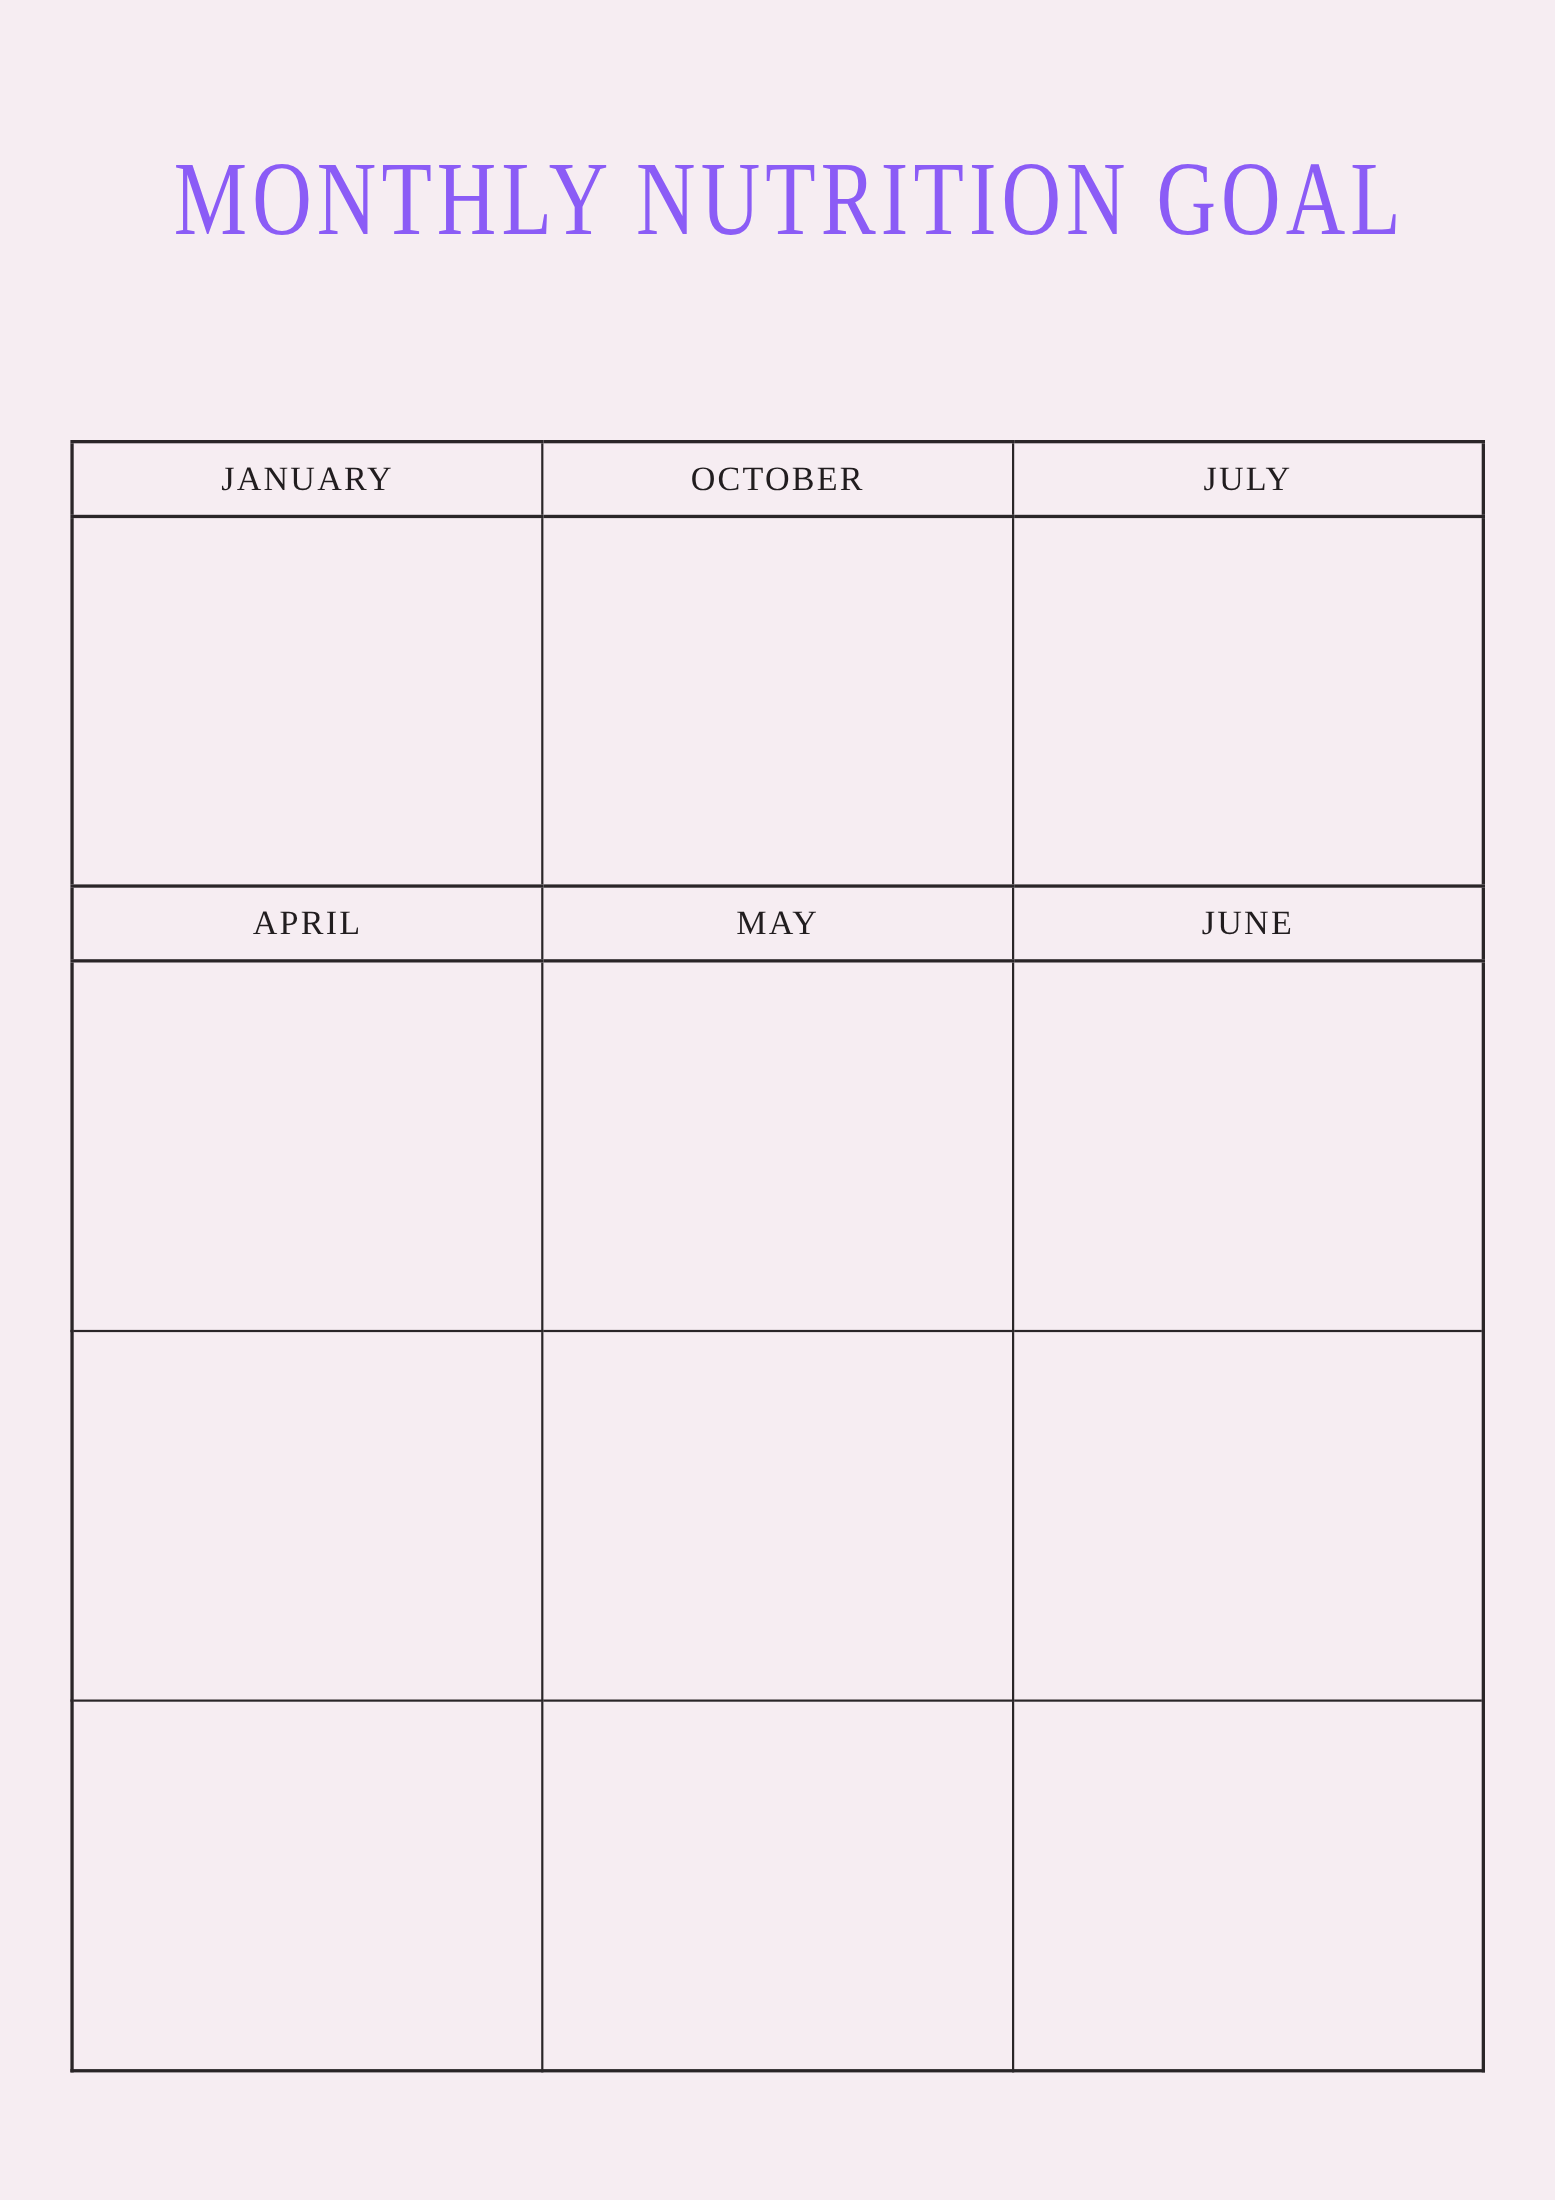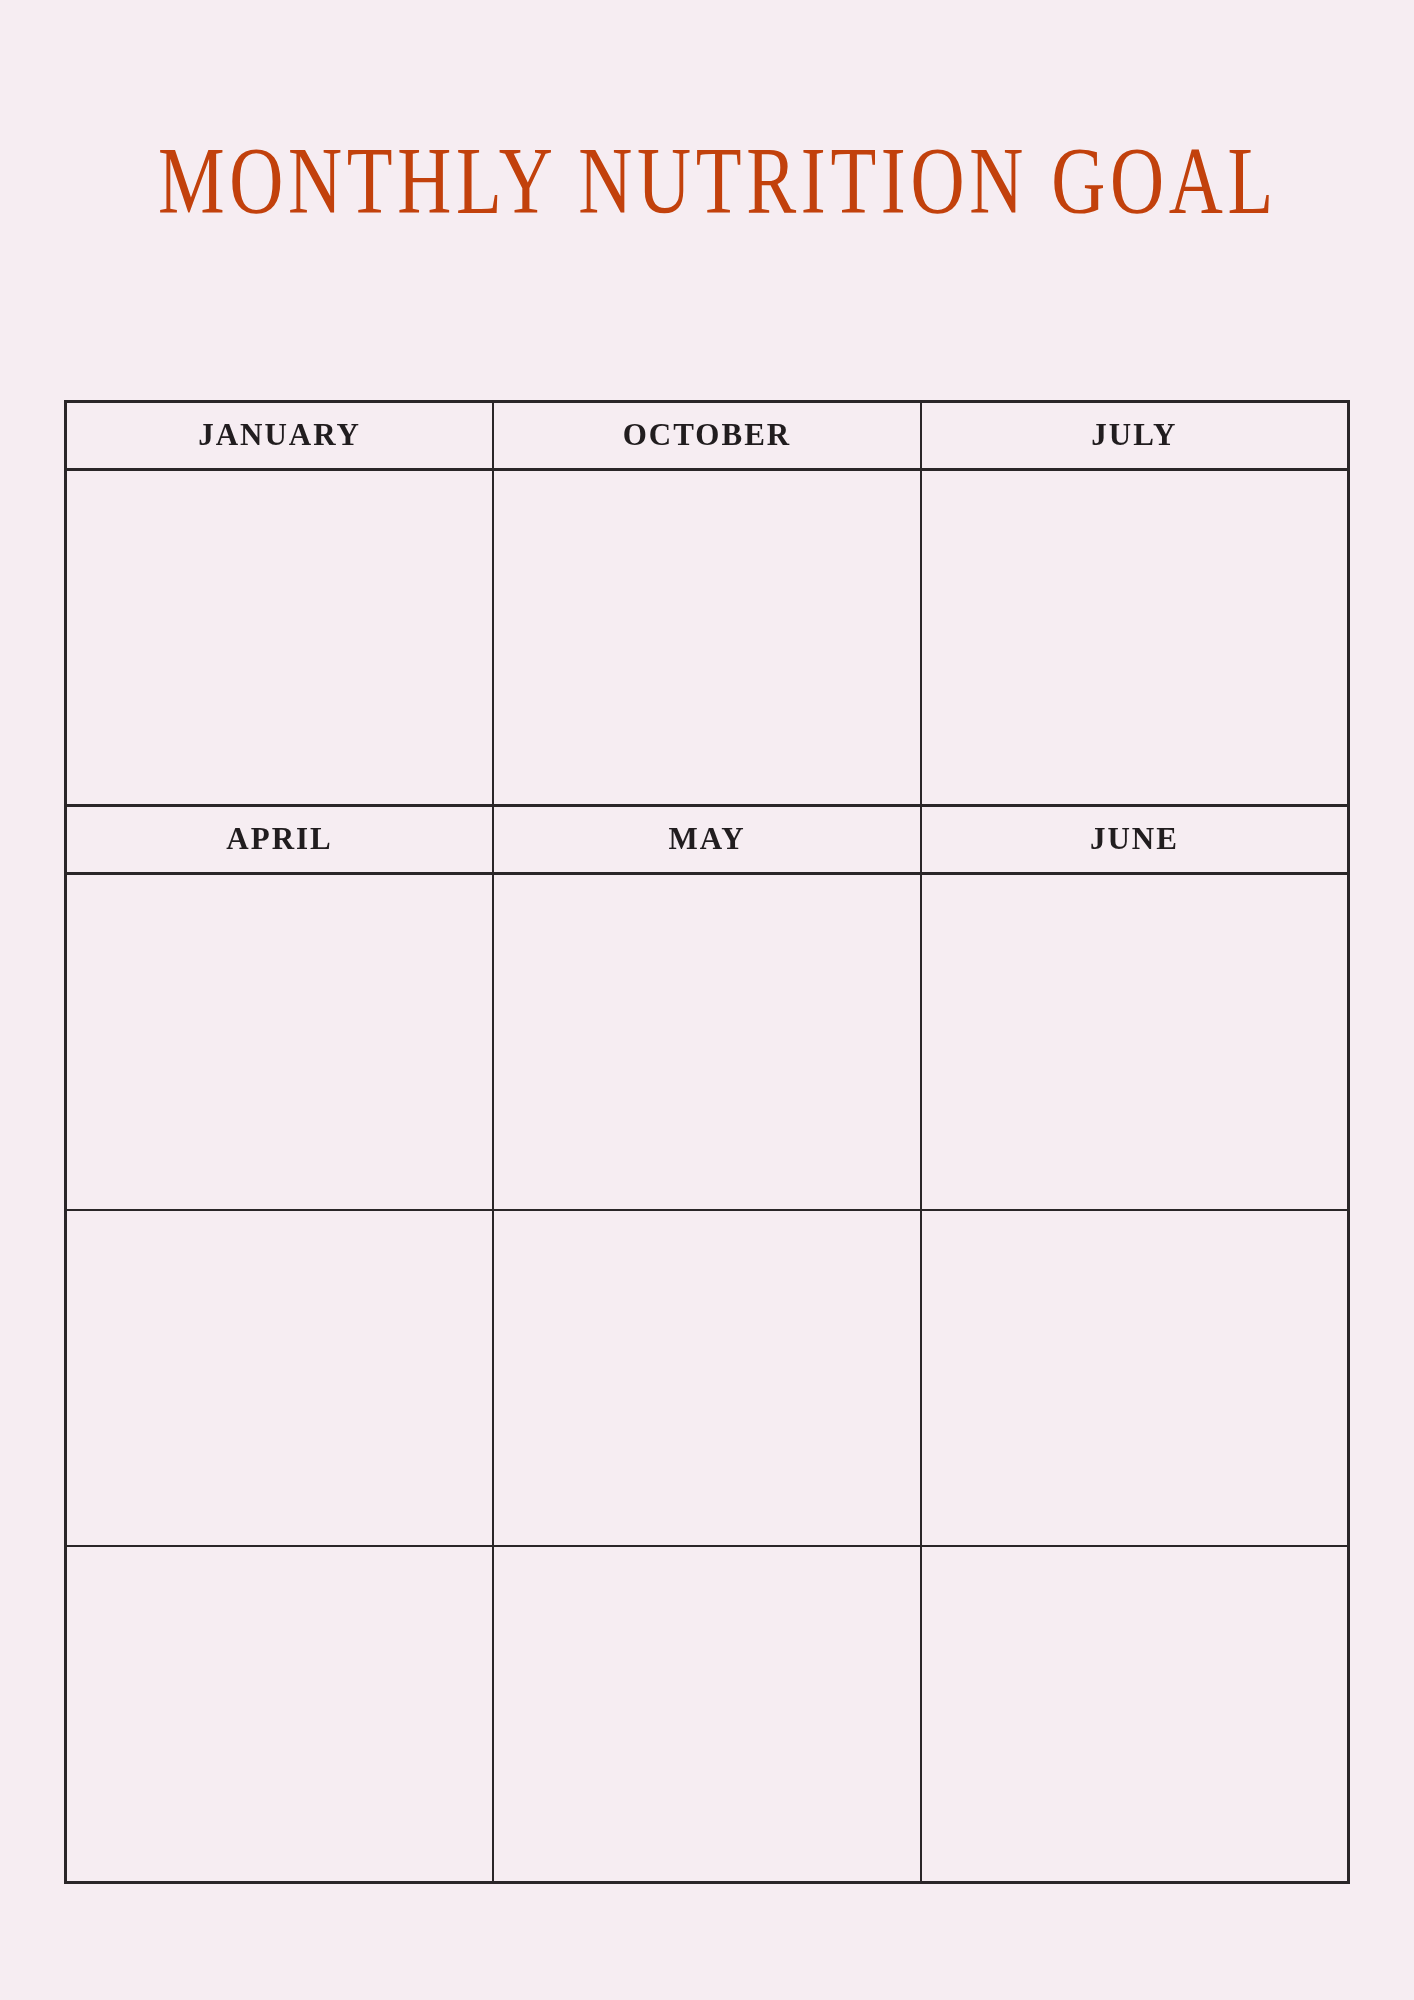--- a/index.html
+++ b/index.html
@@ -26,39 +26,38 @@
     top: 128px;
     left: 0;
     width: 1414px;
     margin: 0;
     text-align: center;
     font-size: 96px;
     font-weight: 400;
     line-height: 1.1;
     letter-spacing: 6px;
     white-space: nowrap;
-    color: #c2410c;
+    color: #8b5cf6;
   }
   .title .condense {
     display: inline-block;
     transform: scaleX(0.78);
     transform-origin: 50% 50%;
   }
   
   table.month-grid {
     position: absolute;
     left: 64px;
     top: 400px;
     width: 1286px;
     height: 1484px;
     border-collapse: collapse;
     table-layout: fixed;
     background: #f6edf2;
     border: 3px solid #2a2628;
-    font-weight: bold;
   }
   table.month-grid td {
     border: 2px solid #2a2628;
     padding: 0;
     vertical-align: middle;
   }
   tr.header-row {
     height: 62px;
   }
   tr.header-row td {

